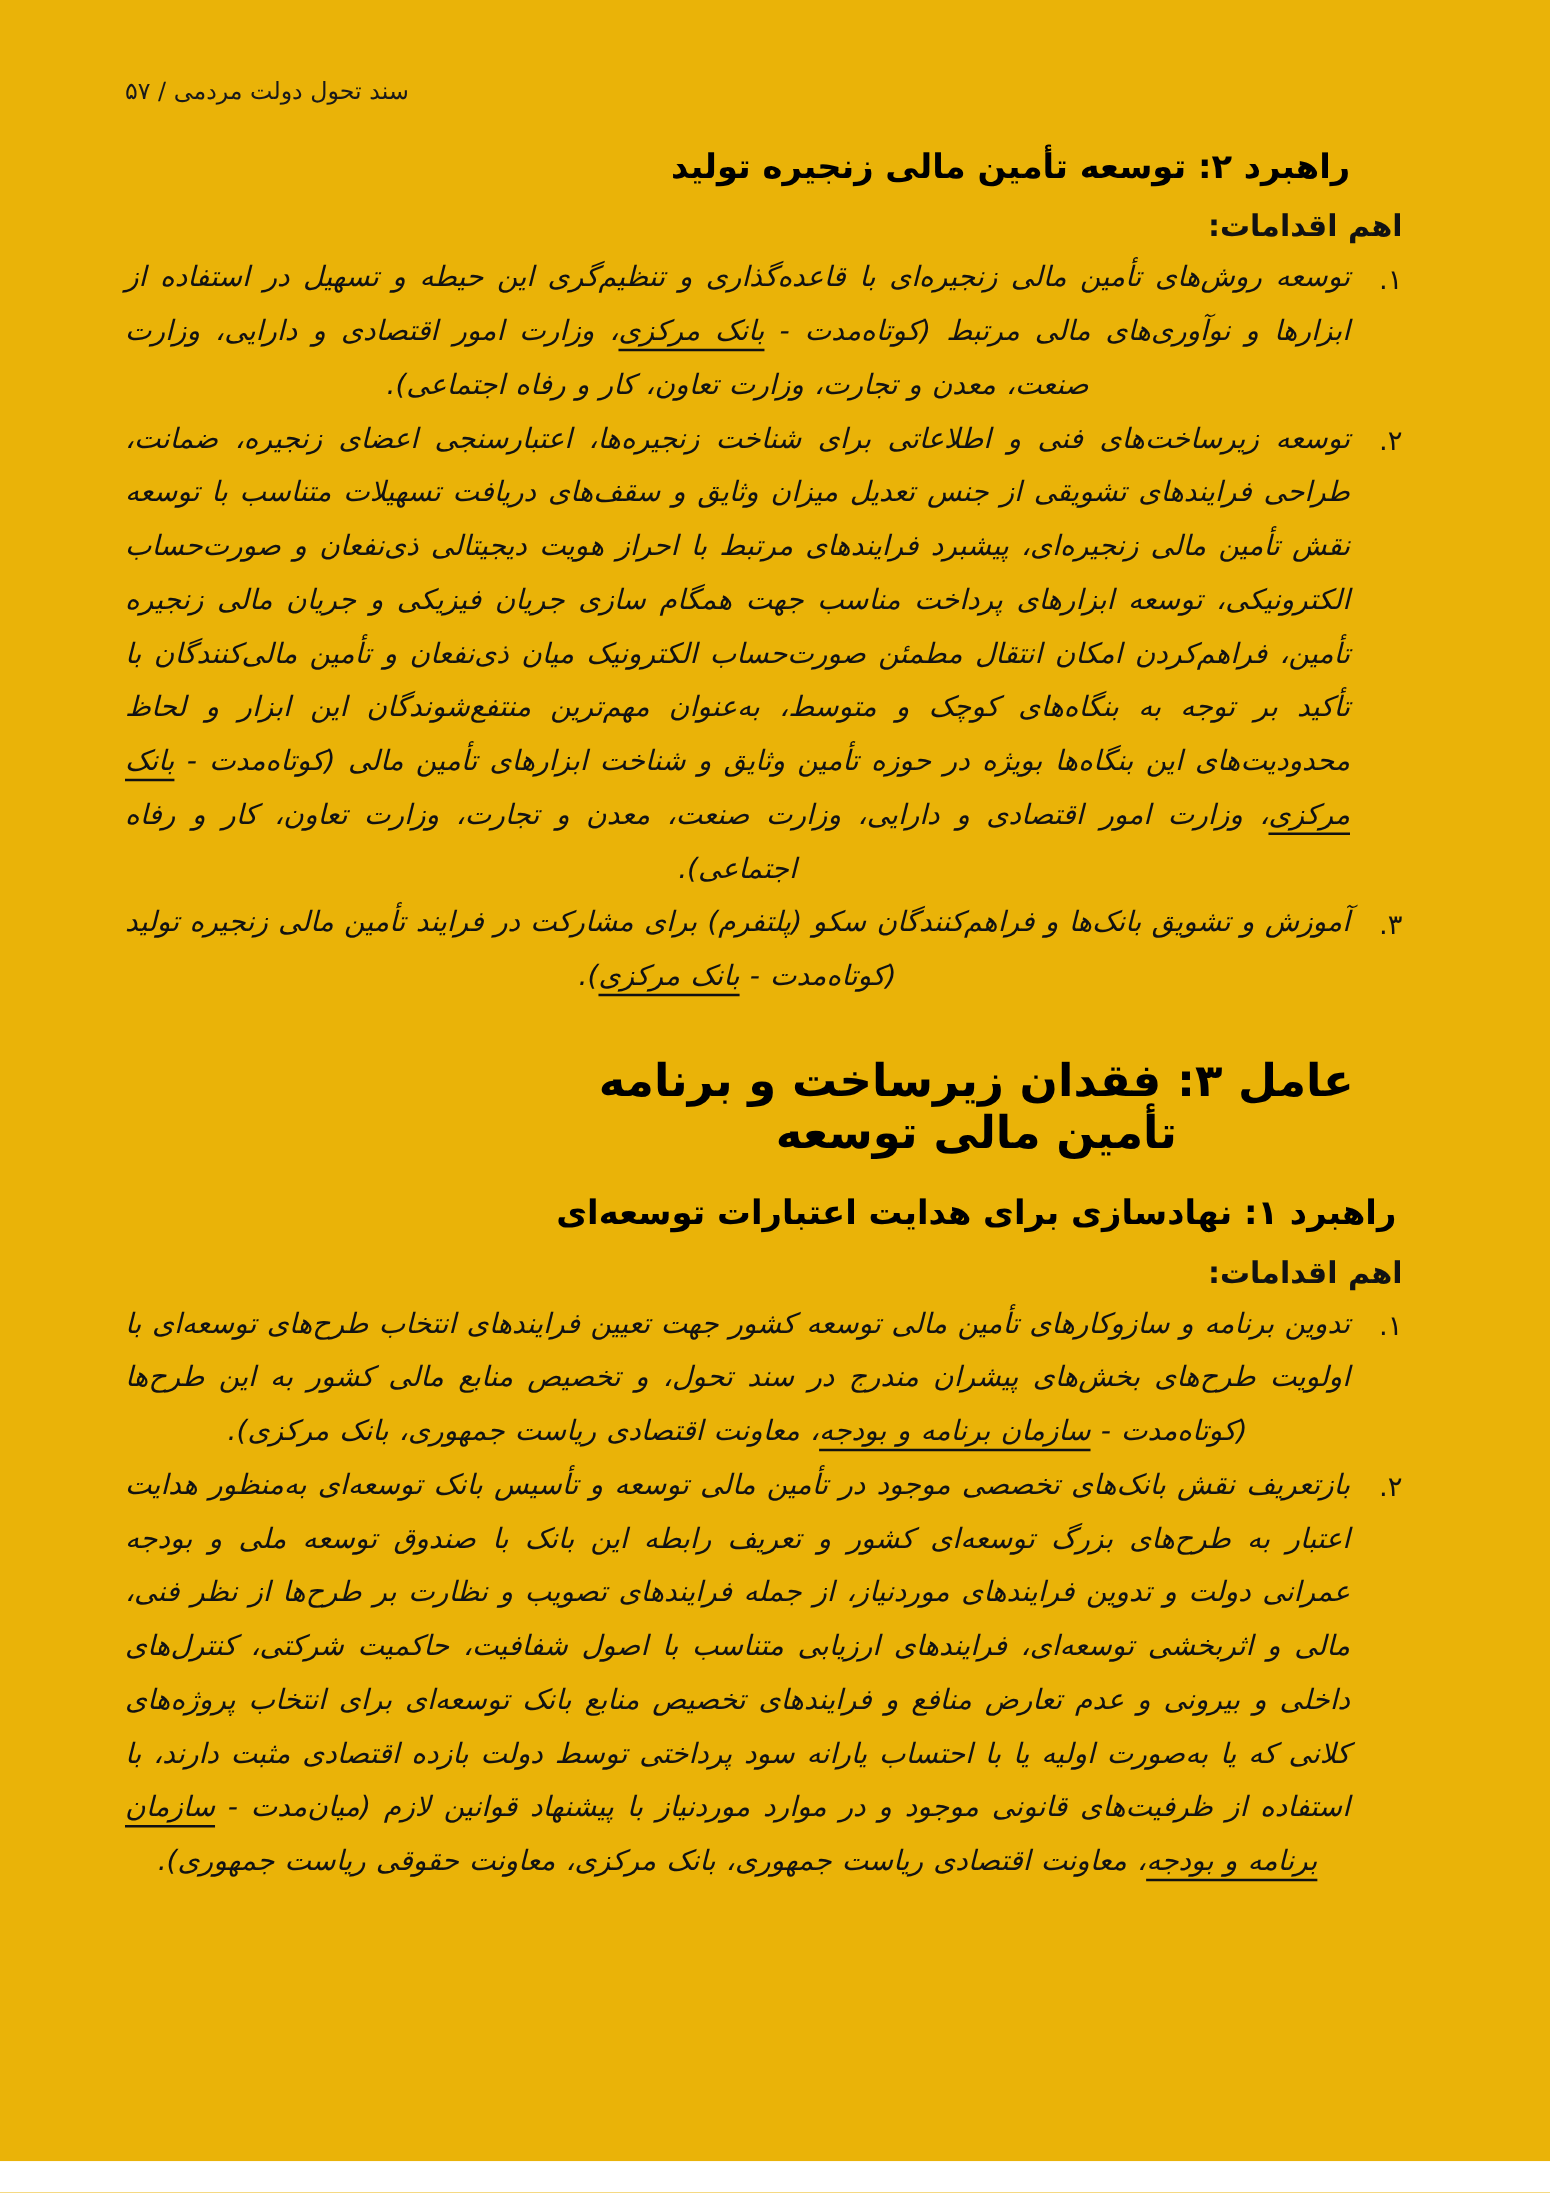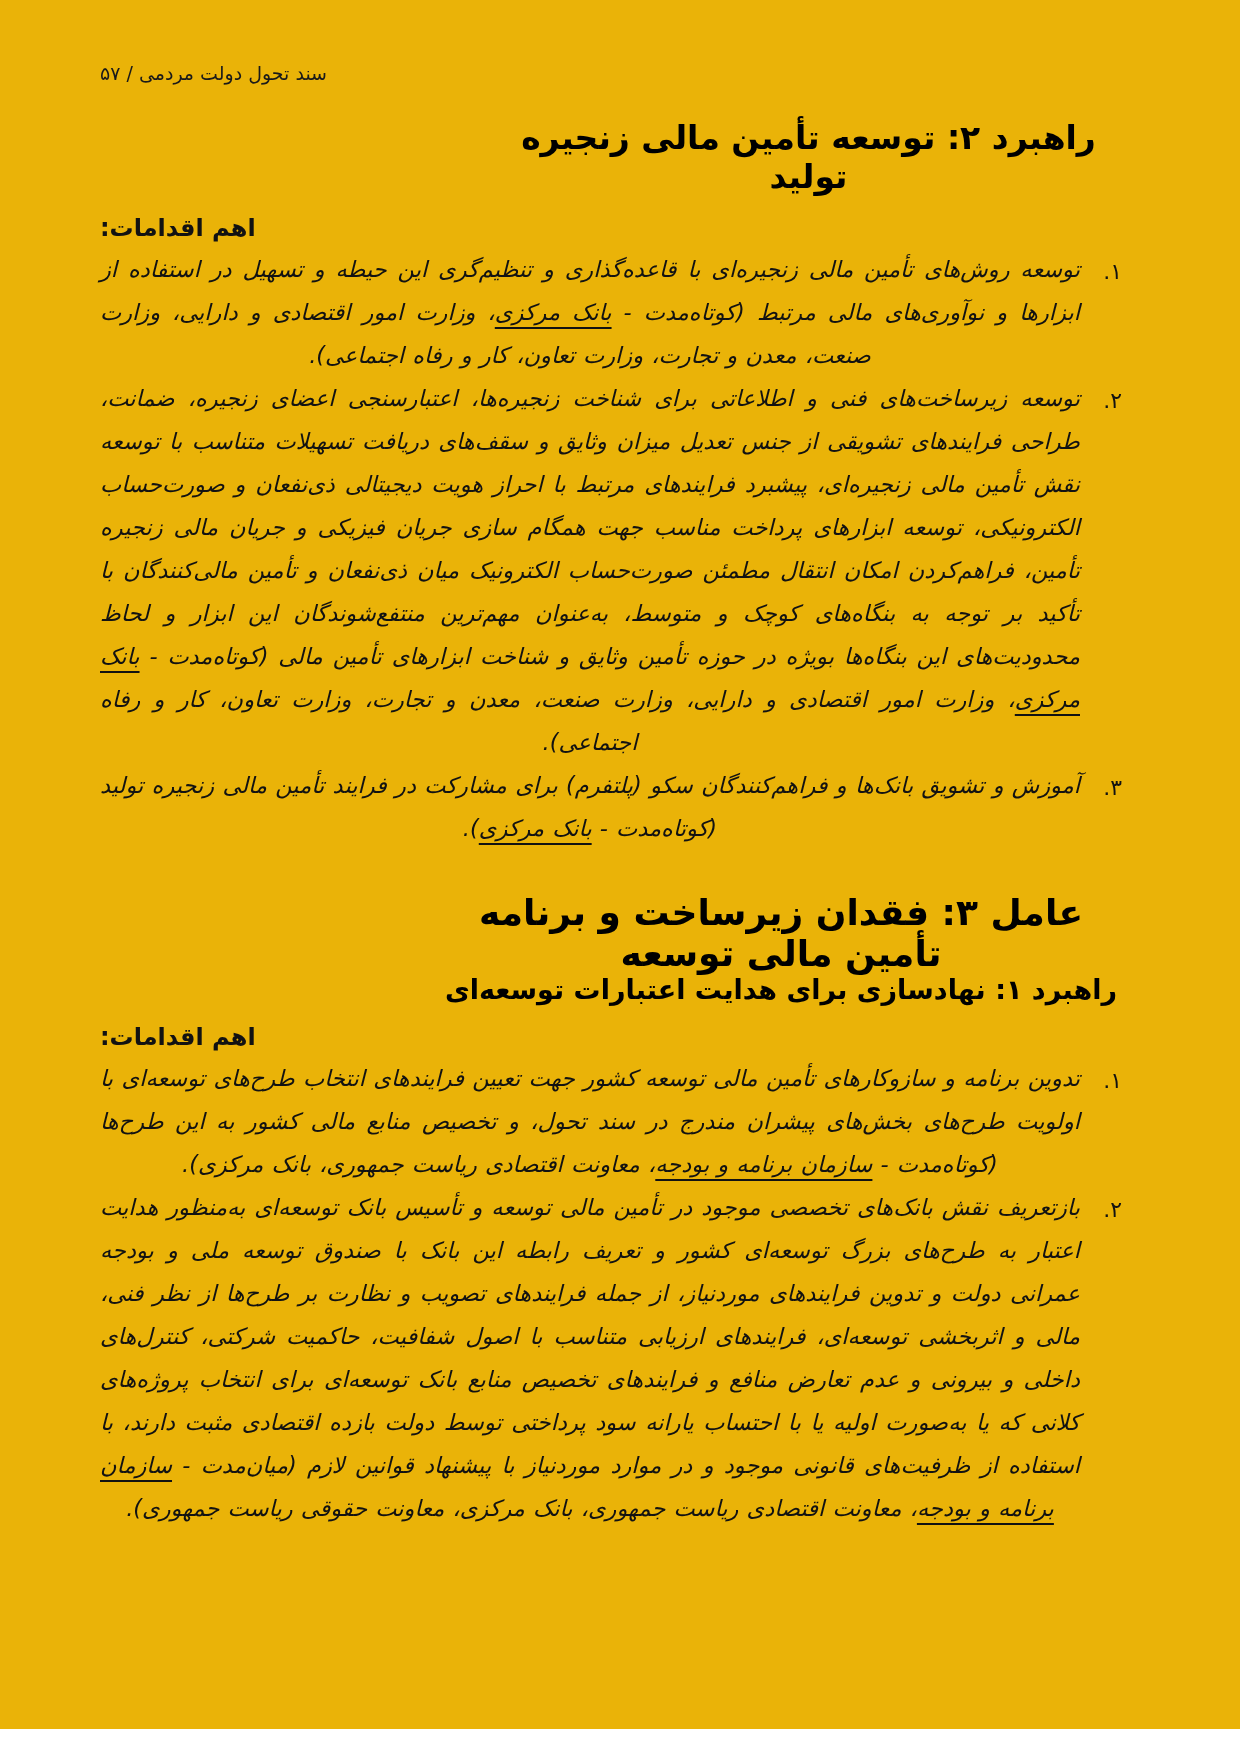--- a/index.html
+++ b/index.html
@@ -21,27 +21,27 @@
     font-size: 19px;
     color: #1a1a1a;
     margin: 0 0 8px 0;
   }
   .center-head {
     margin: 0;
     text-align: center;
     font-weight: bold;
     color: #000;
   }
-  .h-strategy2 { font-size: 33px; margin-top: 34px; padding-left: 395px; }
+  .h-strategy2 { font-size: 27px; margin-top: 34px; padding-left: 395px; }
   .h-factor    { font-size: 36px; margin-top: 42px; padding-left: 340px; }
-  .h-strategy1 { font-size: 27px; margin-top: 0; padding-left: 340px; }
+  .h-strategy1 { font-size: 27px; margin-top: 28px; padding-left: 340px; }
   .actions-label {
     font-weight: bold;
     font-size: 24px;
-    text-align: left;
+    text-align: right;
     margin-top: 18px;
     margin-bottom: 6px;
   }
   .list { margin: 0; padding: 0; }
   .item { display: flex; margin: 0; padding: 0; }
   .num {
     flex: 0 0 42px;
     font-size: 22px;
     line-height: 43px;
     text-align: right;

